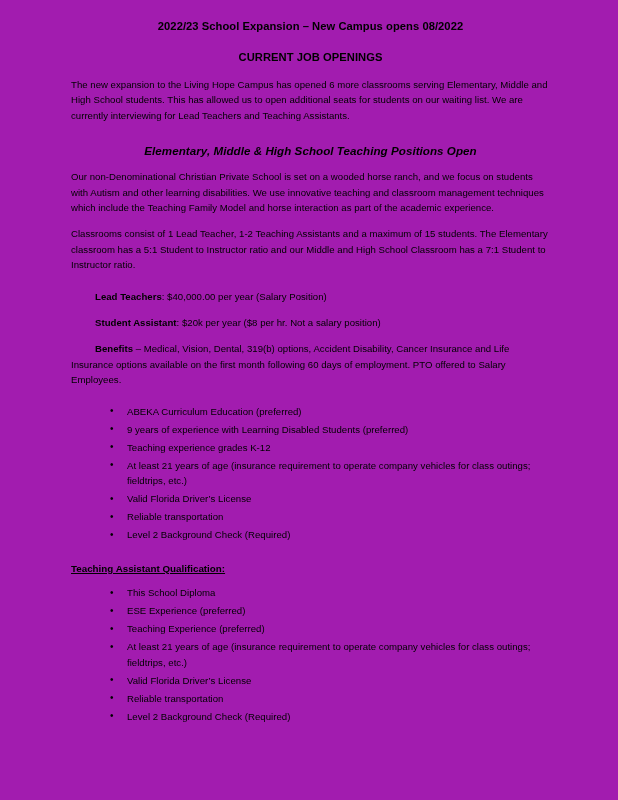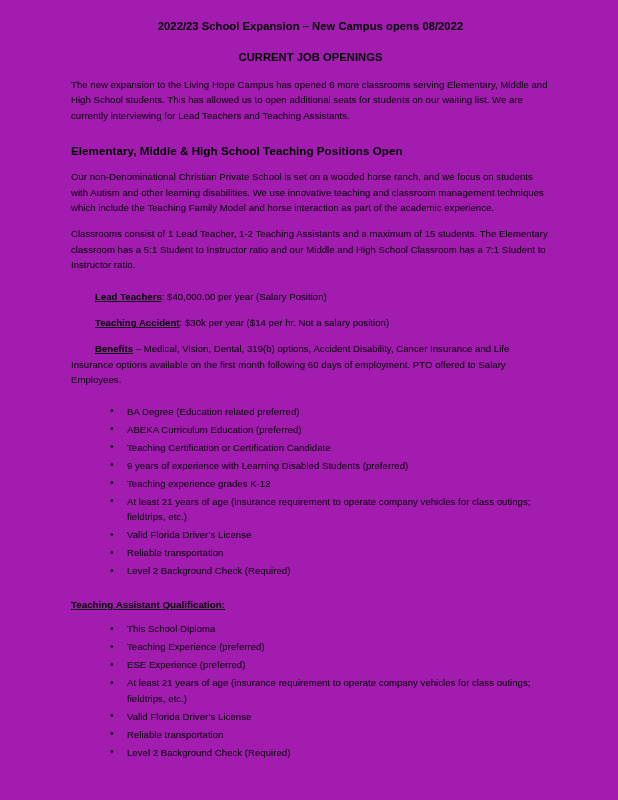--- a/index.html
+++ b/index.html
@@ -32,37 +32,37 @@
   }
   .doc-subtitle {
     text-align: center;
     font-weight: bold;
     font-size: 11.2px;
     line-height: 15px;
     margin: 16px 0 12px 0;
     letter-spacing: 0.05px;
   }
   .section-heading {
-    text-align: left;
+    text-align: center;
     font-weight: bold;
     font-size: 11.6px;
     line-height: 15px;
     margin: 0 0 11px 0;
     letter-spacing: 0.05px;
+    font-style: italic;
   }
   p.para {
     font-size: 9.6px;
     line-height: 15.4px;
     margin: 0 0 11px 0;
     text-align: left;
     letter-spacing: 0.02px;
   }
   .lbl {
     font-weight: bold;
-    text-decoration: underline;
     padding-left: 24px;
   }
   .list-heading {
     font-size: 9.8px;
     line-height: 15.4px;
     font-weight: bold;
     text-decoration: underline;
     margin: 0 0 9px 0;
     display: block;
   }
@@ -108,49 +108,47 @@
 
   <p class="para">Classrooms consist of 1 Lead Teacher, 1-2 Teaching Assistants and a maximum of 15 students. The Elementary classroom has a 5:1 Student to Instructor ratio and our Middle and High School Classroom has a 7:1 Student to Instructor ratio.</p>
 
   <div class="spacer-sm"></div>
 
   <p class="para">
     <span class="lbl">Lead Teachers</span><span>:</span><span> $40,000.00 per year (Salary Position)</span>
   </p>
 
   <p class="para">
-    <span class="lbl">Teaching Accident</span><span>:</span><span> $30k per year ($14 per hr. Not a salary position)</span>
+    <span class="lbl">Student Assistant</span><span>:</span><span> $20k per year ($8 per hr. Not a salary position)</span>
   </p>
 
   <p class="para">
     <span class="lbl">Benefits</span><span> – Medical, Vision, Dental, 319(b) options, Accident Disability, Cancer Insurance and Life Insurance options available on the first month following 60 days of employment. PTO offered to Salary Employees.</span>
   </p>
 
   <div class="spacer-sm"></div>
 
 
   <ul class="bullets">
-    <li>BA Degree (Education related preferred)</li>
     <li>ABEKA Curriculum Education (preferred)</li>
-    <li>Teaching Certification or Certification Candidate</li>
     <li>9 years of experience with Learning Disabled Students (preferred)</li>
     <li>Teaching experience grades K-12</li>
     <li>At least 21 years of age (insurance requirement to operate company vehicles for class outings; fieldtrips, etc.)</li>
     <li>Valid Florida Driver’s License</li>
     <li>Reliable transportation</li>
     <li>Level 2 Background Check (Required)</li>
   </ul>
 
   <div class="spacer-sm"></div>
 
   <span class="list-heading">Teaching Assistant Qualification:</span>
 
   <ul class="bullets">
     <li>This School Diploma</li>
+    <li>ESE Experience (preferred)</li>
     <li>Teaching Experience (preferred)</li>
-    <li>ESE Experience (preferred)</li>
     <li>At least 21 years of age (insurance requirement to operate company vehicles for class outings; fieldtrips, etc.)</li>
     <li>Valid Florida Driver’s License</li>
     <li>Reliable transportation</li>
     <li>Level 2 Background Check (Required)</li>
   </ul>
 
 </div>
 
 </body></html>

